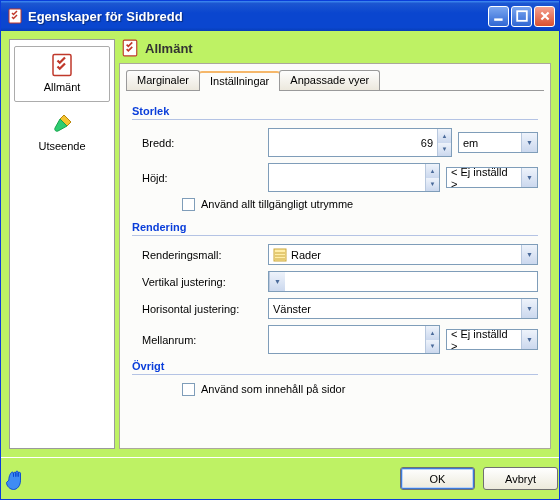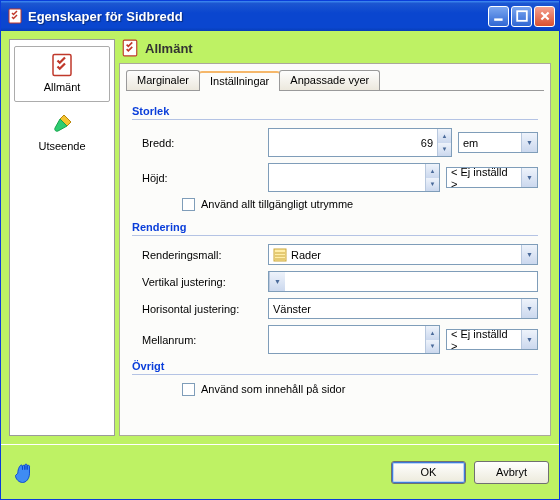--- a/index.html
+++ b/index.html
@@ -163,22 +163,22 @@
   .chkrow {
     display:flex; align-items:flex-start; gap:6px;
     margin: 2px 0 10px 10px;
     padding-left: 40px;
   }
   .chkbox {
     width:13px;height:13px;border:1px solid #7f9db9;background:#fff;
   }
   
   .footer {
-    height: 55px;
-    padding: 8px 10px;
+    height: 42px;
+    padding: 8px 1px;
     border-top: 1px solid #fff;
     display:flex;
     align-items:center;
   }
   .footlogo { width:30px;height:30px;display:flex;align-items:center;justify-content:center;}
   .footbtns { margin-left:auto; display:flex; gap:8px;}
   .btn {
     min-width:75px; height:23px;
     border:1px solid #707070; border-radius:3px;
     background:linear-gradient(to bottom,#fff,#eceadb);

